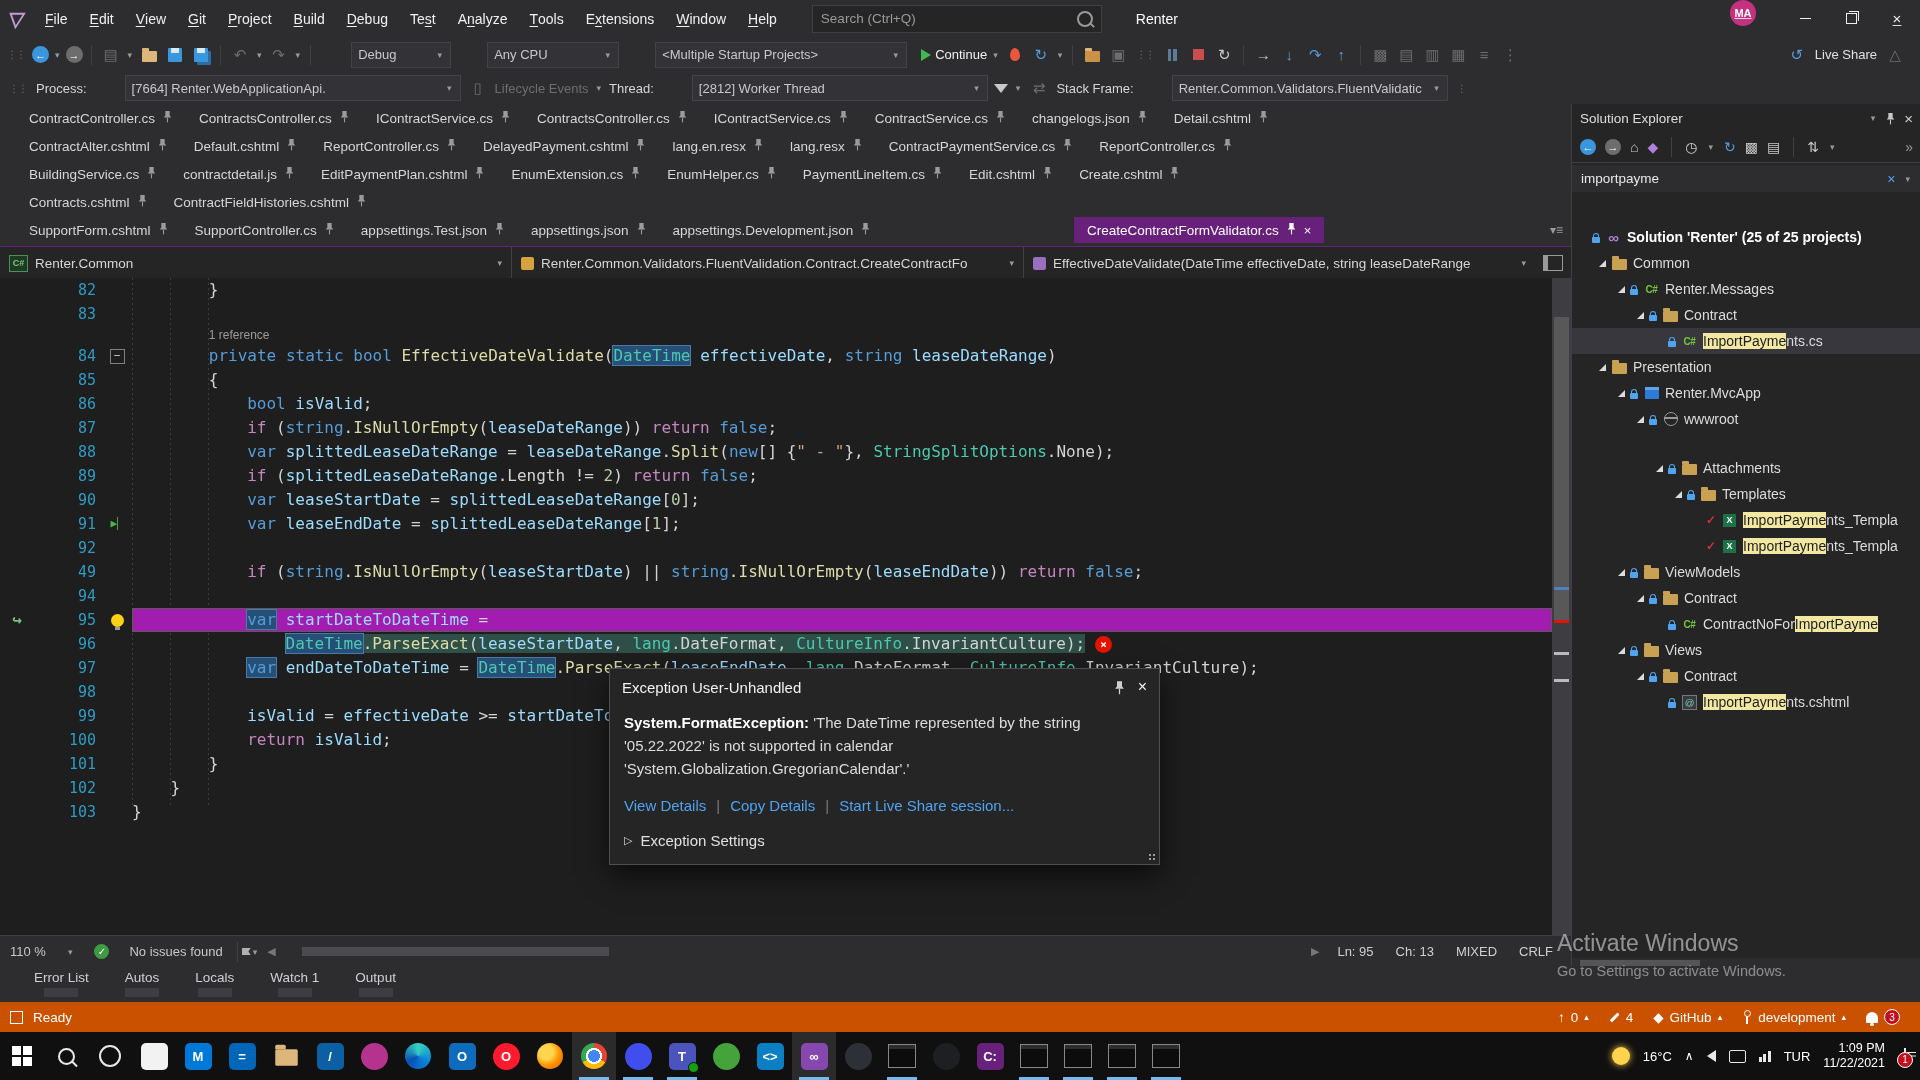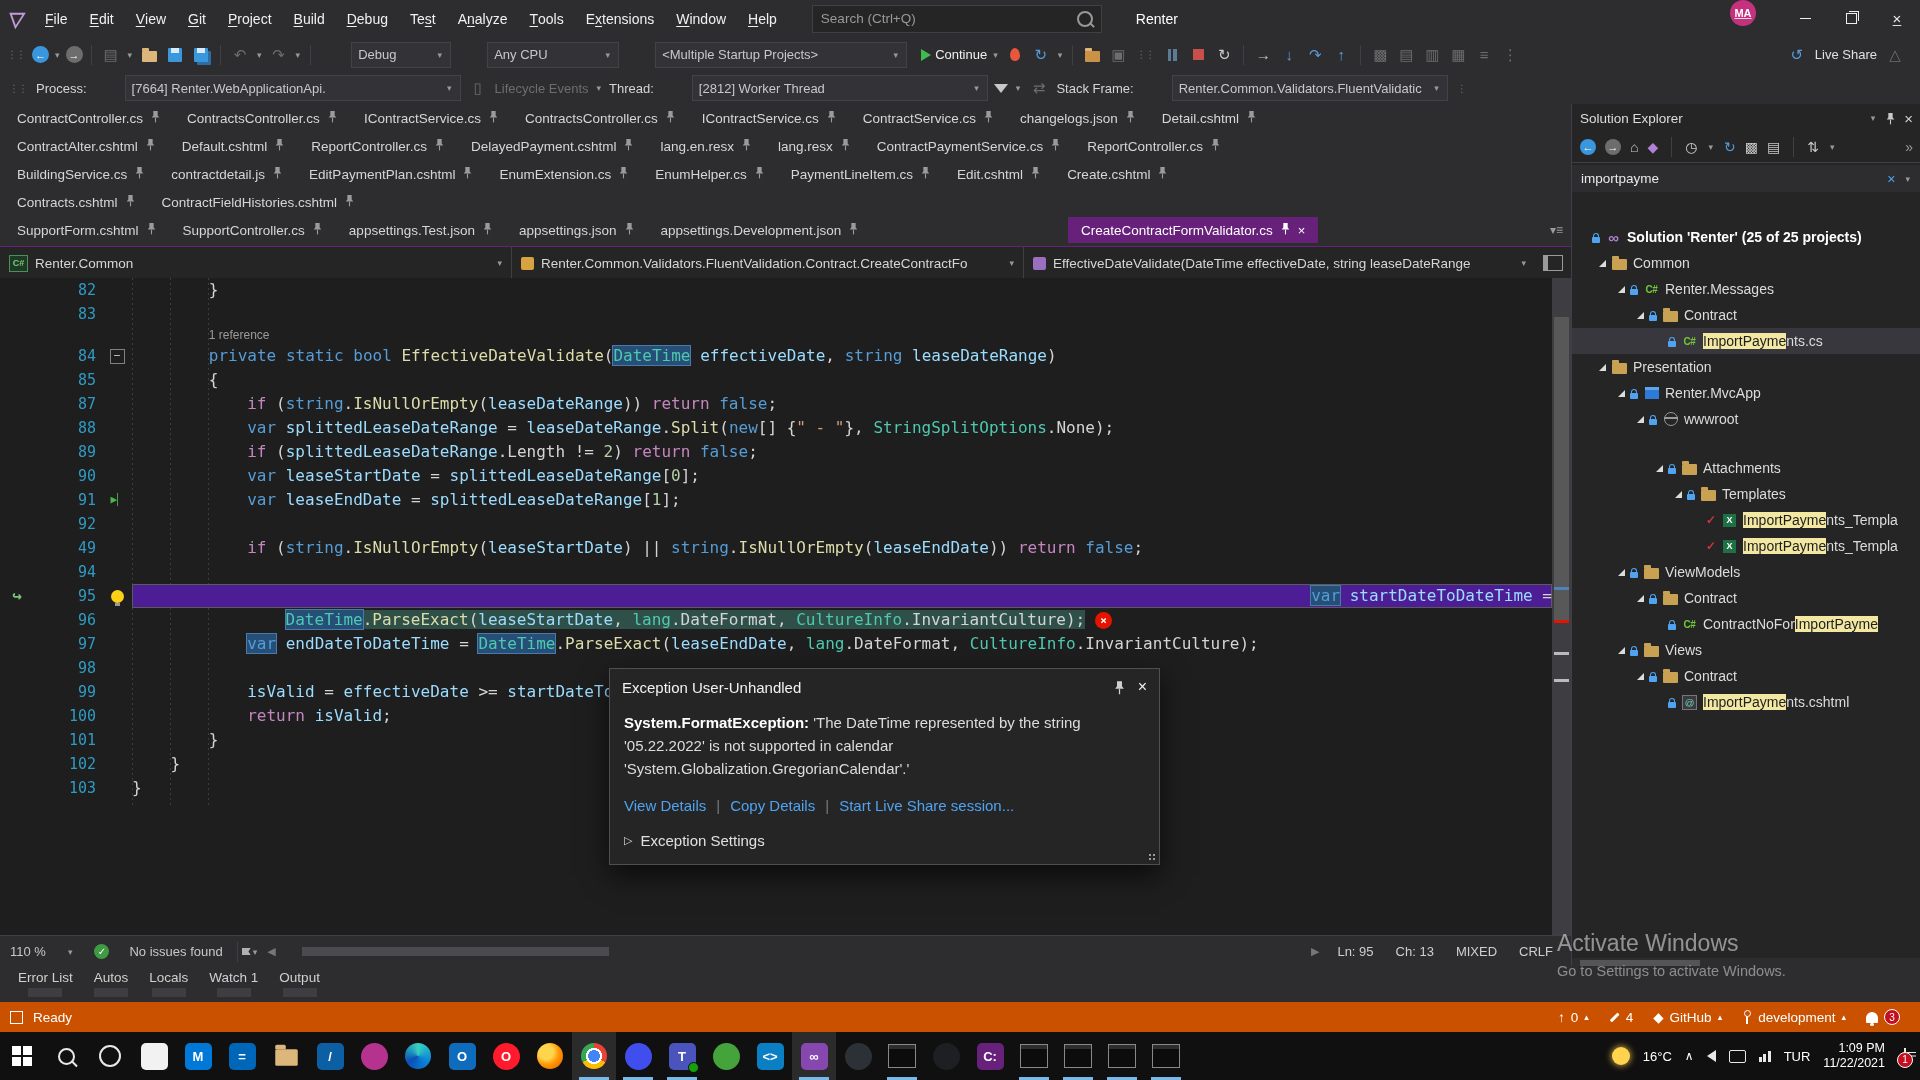--- a/index.html
+++ b/index.html
@@ -42,21 +42,21 @@
   .play{width:0;height:0;border-left:10px solid #3fba4e;border-top:6px solid transparent;border-bottom:6px solid transparent;}
   .flame{width:10px;height:13px;background:#e8563c;border-radius:50% 50% 50% 50%/60% 60% 40% 40%;transform:rotate(-3deg);}
   .stopsq{width:11px;height:11px;background:#c94f4f;}
   .pausebars{display:flex;gap:2px;} .pausebars i{width:3.5px;height:12px;background:#5b7c94;}
   
   .debugbar{top:72px;height:32px;background:#2d2d30;display:flex;align-items:center;gap:6px;padding-left:6px;font-size:13px;color:#cccccc;border-bottom:1px solid #1f1f21;}
   .dlabel{color:#d5d5d5;}
   .funnel{width:0;height:0;border-left:7px solid transparent;border-right:7px solid transparent;border-top:9px solid #c8c8c8;position:relative;}
   
   .tabstrip{top:104px;height:142px;left:0;width:1571px;background:#2d2d30;}
-  .tabrow{height:28px;display:flex;align-items:center;padding-left:4px;}
+  .tabrow{height:28px;display:flex;align-items:center;padding-left:16px;}
   .tab{display:flex;align-items:center;gap:7px;padding:0 13px;height:26px;color:#d6d6d6;font-size:13.5px;white-space:nowrap;}
   .tab.active{background:#68217a;color:#fff;margin-left:auto;margin-right:36px;}
   .tab .x{font-size:13px;color:#fff;}
   .docwell-opt{margin-left:auto;color:#9a9a9a;font-size:12px;padding-right:8px;}
   
   .breadcrumb{top:246px;height:32px;left:0;width:1571px;background:#252526;display:flex;align-items:stretch;border-top:1px solid #68217a;}
   .crumb{flex:1;display:flex;align-items:center;gap:7px;padding:0 9px;border-right:1px solid #3f3f46;font-size:13.5px;color:#d6d6d6;overflow:hidden;white-space:nowrap;}
   .crumb .cc{overflow:hidden;text-overflow:clip;}
   .crumb .dd{margin-left:auto;color:#999;font-size:9px;}
   .ic-cs-badge{min-width:17px;height:15px;border:1px solid #4f8d5a;color:#7ec97e;font-size:9px;font-weight:bold;display:flex;align-items:center;justify-content:center;background:#1e3a24;}
@@ -69,21 +69,21 @@
   .line{display:flex;height:24px;line-height:24px;font-family:"DejaVu Sans Mono",monospace;font-size:16px;position:relative;}
   .lmargin{width:34px;flex:none;display:flex;align-items:center;justify-content:center;}
   .lnum{width:62px;flex:none;text-align:right;color:#2f9bc4;font-size:15px;padding-right:6px;}
   .lfold{width:30px;flex:none;display:flex;align-items:center;justify-content:center;}
   .lcode{flex:1;white-space:pre;color:#d4d4d4;position:relative;}
   .codelens{height:18px;line-height:18px;font-size:12px;color:#9b9b9b;font-family:"Liberation Sans",sans-serif;}
   .k{color:#569cd6;} .c{color:#c586c0;} .t{color:#4ec9b0;} .m{color:#dcdcaa;}
   .v{color:#9cdcfe;} .s{color:#d69d85;} .n{color:#b5cea8;} .p{color:#d4d4d4;}
   .boxed{background:#264f78;outline:1px solid #4a7aab;}
   .band{background:#2f5048;}
-  .line.hlfull .lcode{background:#4c1d95;box-shadow:inset 0 0 0 1px #5a5a5a;text-align:right;}
+  .line.hlfull .lcode{background:#a21caf;box-shadow:inset 0 0 0 1px #5a5a5a;}
   .foldbox{width:13px;height:13px;border:1px solid #808080;color:#c8c8c8;font-size:11px;line-height:11px;text-align:center;background:#1e1e1e;}
   .bulb{width:13px;height:13px;border-radius:50%;background:#fcd116;position:relative;}
   .bulb::after{content:"";position:absolute;left:4px;top:13px;width:5px;height:3px;background:#9a9a9a;}
   .curarrow{color:#7cc379;font-size:16px;font-weight:bold;}
   .stepmark{color:#4ab648;font-size:11px;}
   .errico{display:inline-flex;width:17px;height:17px;border-radius:50%;background:#e51400;color:#fff;font-size:11px;font-weight:bold;align-items:center;justify-content:center;margin-left:10px;vertical-align:middle;}
   
   .vscroll{position:absolute;top:278px;left:1552px;width:19px;height:657px;background:#3e3e42;}
   .vthumb{position:absolute;left:2px;right:2px;top:6%;height:46%;background:#585858;}
   .smark{position:absolute;left:2px;right:2px;height:3px;}
@@ -130,21 +130,21 @@
   .setab{color:#cccccc;}
   
   .statusrow{top:935px;height:31px;width:1571px;background:#2d2d30;border-top:1px solid #3f3f46;display:flex;align-items:center;font-size:13px;color:#c8c8c8;}
   .zoombox{display:flex;align-items:center;gap:20px;padding:0 10px;}
   .okcirc{width:15px;height:15px;border-radius:50%;background:#3f9b43;color:#fff;font-size:10px;display:flex;align-items:center;justify-content:center;}
   .flagic{width:9px;height:7px;background:#b0b0b0;clip-path:polygon(0 0,100% 0,75% 50%,100% 100%,0 100%);position:relative;}
   .hstrack{flex:1;height:13px;margin:0 6px;background:#2d2d30;position:relative;}
   .hsthumb{position:absolute;left:2%;width:30%;top:2px;height:9px;background:#4a4a4f;}
   .statR{display:flex;gap:22px;padding:0 18px;color:#cfcfcf;}
   
-  .paneltabs{top:966px;height:36px;background:#2d2d30;display:flex;align-items:flex-start;padding-left:8px;gap:1px;}
+  .paneltabs{top:966px;height:36px;background:#2d2d30;display:flex;align-items:flex-start;padding-left:24px;gap:16px;}
   .ptab{padding:4px 10px 2px 10px;font-size:13.5px;color:#d0d0d0;display:flex;flex-direction:column;align-items:center;gap:3px;}
   .ptab .stub{width:34px;height:9px;background:#3e3e42;}
   
   .orangebar{top:1002px;height:30px;background:#ca5100;display:flex;align-items:center;color:#fff;font-size:13.5px;padding:0 10px;gap:10px;}
   .ob-right{margin-left:auto;display:flex;align-items:center;gap:20px;padding-right:10px;}
   .obitem{display:flex;align-items:center;gap:6px;}
   .pencil{width:11px;height:2.5px;background:#fff;transform:rotate(-45deg);border-radius:1px;}
   .bellic{width:12px;height:11px;background:#fff;border-radius:6px 6px 1px 1px;position:relative;}
   .bellic::after{content:"";position:absolute;left:4px;top:11.5px;width:4px;height:2.5px;border-radius:50%;background:#fff;}
   .badge{min-width:14px;height:14px;border-radius:50%;background:#c50f1f;color:#fff;font-size:10px;display:flex;align-items:center;justify-content:center;border:1px solid #fff;}
@@ -621,20 +621,26 @@
           <span class="lcode" style="padding-left: 76.8px;"><span class="k">private</span><span class="p"> </span><span class="k">static</span><span class="p"> </span><span class="k">bool</span><span class="p"> </span><span class="m">EffectiveDateValidate</span><span class="p">(</span><span class="t boxed">DateTime</span><span class="p"> </span><span class="v">effectiveDate</span><span class="p">, </span><span class="k">string</span><span class="p"> </span><span class="v">leaseDateRange</span><span class="p">)</span></span>
         </div>
         <div class="line">
           <span class="lmargin"></span>
           <span class="lnum">85</span>
           <span class="lfold"></span>
           <span class="lcode" style="padding-left: 76.8px;"><span class="p">{</span></span>
         </div>
         <div class="line">
           <span class="lmargin"></span>
+          <span class="lnum">86</span>
+          <span class="lfold"></span>
+          <span class="lcode" style="padding-left: 115.2px;"><span class="k">bool</span><span class="p"> </span><span class="v">isValid</span><span class="p">;</span></span>
+        </div>
+        <div class="line">
+          <span class="lmargin"></span>
           <span class="lnum">87</span>
           <span class="lfold"></span>
           <span class="lcode" style="padding-left: 115.2px;"><span class="c">if</span><span class="p"> (</span><span class="k">string</span><span class="p">.</span><span class="m">IsNullOrEmpty</span><span class="p">(</span><span class="v">leaseDateRange</span><span class="p">)) </span><span class="c">return</span><span class="p"> </span><span class="k">false</span><span class="p">;</span></span>
         </div>
         <div class="line">
           <span class="lmargin"></span>
           <span class="lnum">88</span>
           <span class="lfold"></span>
           <span class="lcode" style="padding-left: 115.2px;"><span class="k">var</span><span class="p"> </span><span class="v">splittedLeaseDateRange</span><span class="p"> = </span><span class="v">leaseDateRange</span><span class="p">.</span><span class="m">Split</span><span class="p">(</span><span class="k">new</span><span class="p">[] {</span><span class="s">" - "</span><span class="p">}, </span><span class="t">StringSplitOptions</span><span class="p">.</span><span class="p">None</span><span class="p">);</span></span>
         </div>

